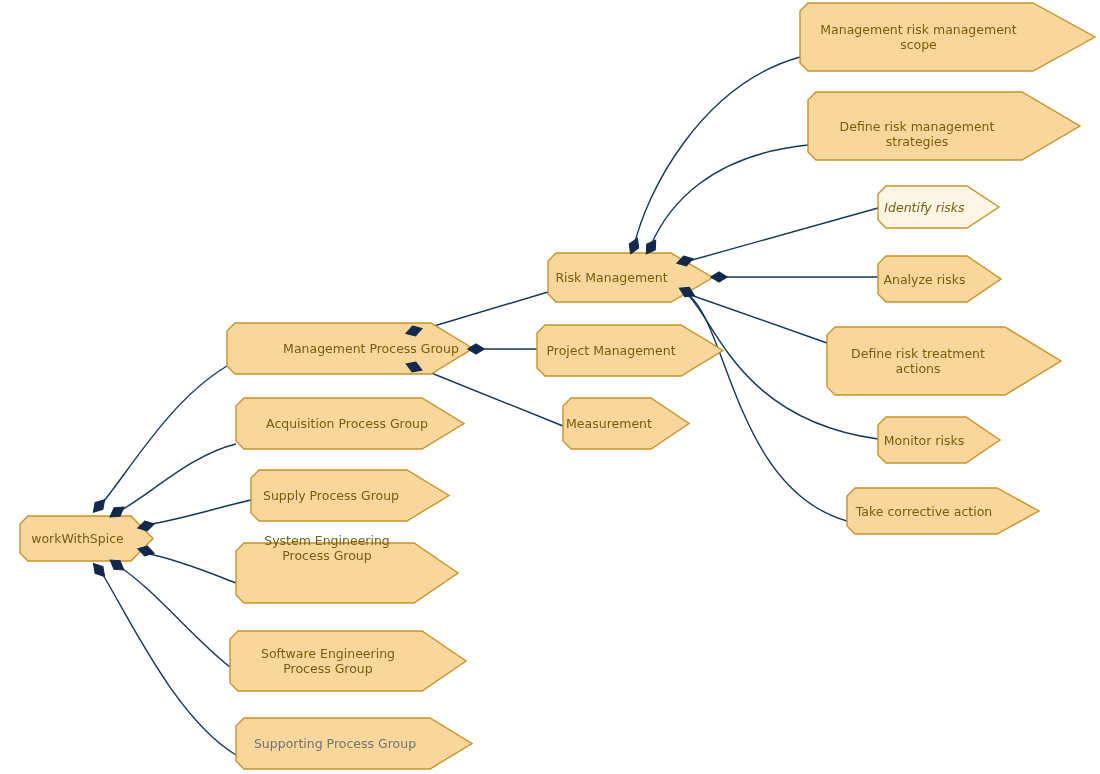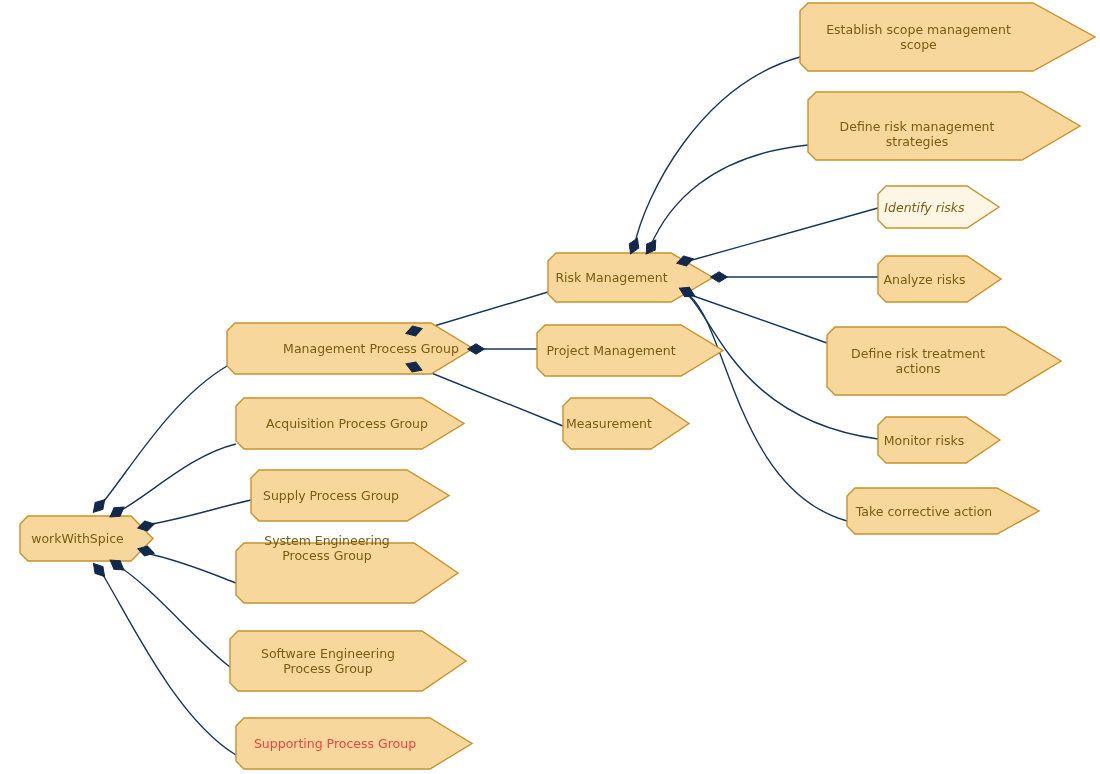--- a/index.html
+++ b/index.html
@@ -80,25 +80,25 @@
     </svg>
   <div id="labels">
       <div class="nodeLabel" style="left: 20px; top: 516px; width: 115px; height: 45px; color: rgb(122, 91, 16);">workWithSpice</div>
       <div class="nodeLabel" style="left: 227px; top: 323px; width: 208px; height: 51px; color: rgb(122, 91, 16); padding-left: 40px;">Management Process Group</div>
       <div class="nodeLabel" style="left: 252px; top: 398px; width: 190px; height: 51px; color: rgb(122, 91, 16);">Acquisition Process Group</div>
       <div class="nodeLabel" style="left: 251px; top: 470px; width: 160px; height: 51px; color: rgb(122, 91, 16);">Supply Process Group</div>
       <div class="nodeLabel" style="left: 236px; top: 518px; width: 182px; height: 60px; color: rgb(122, 91, 16);">System Engineering
 Process Group</div>
       <div class="nodeLabel" style="left: 230px; top: 631px; width: 196px; height: 60px; color: rgb(122, 91, 16);">Software Engineering
 Process Group</div>
-      <div class="nodeLabel" style="left: 236px; top: 718px; width: 198px; height: 51px; color: #ef4444;">Supporting Process Group</div>
+      <div class="nodeLabel" style="left: 236px; top: 718px; width: 198px; height: 51px; color: #737373;">Supporting Process Group</div>
       <div class="nodeLabel" style="left: 548px; top: 253px; width: 127px; height: 49px; color: rgb(122, 91, 16);">Risk Management</div>
       <div class="nodeLabel" style="left: 537px; top: 325px; width: 148px; height: 51px; color: rgb(122, 91, 16);">Project Management</div>
       <div class="nodeLabel" style="left: 563px; top: 398px; width: 92px; height: 51px; color: rgb(122, 91, 16);">Measurement</div>
-      <div class="nodeLabel" style="left: 800px; top: 3px; width: 237px; height: 68px; color: rgb(122, 91, 16);">Establish scope management
+      <div class="nodeLabel" style="left: 800px; top: 3px; width: 237px; height: 68px; color: rgb(122, 91, 16);">Management risk management
 scope</div>
       <div class="nodeLabel" style="left: 808px; top: 92px; width: 218px; height: 84px; color: rgb(122, 91, 16);">Define risk management
 strategies</div>
       <div class="nodeLabel" style="left: 878px; top: 186px; width: 93px; height: 42px; color: rgb(122, 91, 16); font-style: italic;">Identify risks</div>
       <div class="nodeLabel" style="left: 878px; top: 256px; width: 93px; height: 46px; color: rgb(122, 91, 16);">Analyze risks</div>
       <div class="nodeLabel" style="left: 827px; top: 327px; width: 182px; height: 68px; color: rgb(122, 91, 16);">Define risk treatment
 actions</div>
       <div class="nodeLabel" style="left: 878px; top: 417px; width: 92px; height: 46px; color: rgb(122, 91, 16);">Monitor risks</div>
       <div class="nodeLabel" style="left: 847px; top: 488px; width: 154px; height: 46px; color: rgb(122, 91, 16);">Take corrective action</div>
     </div>

